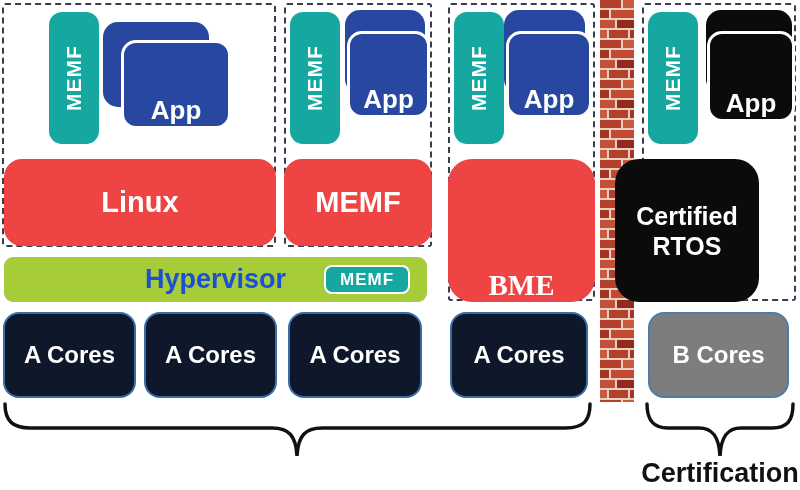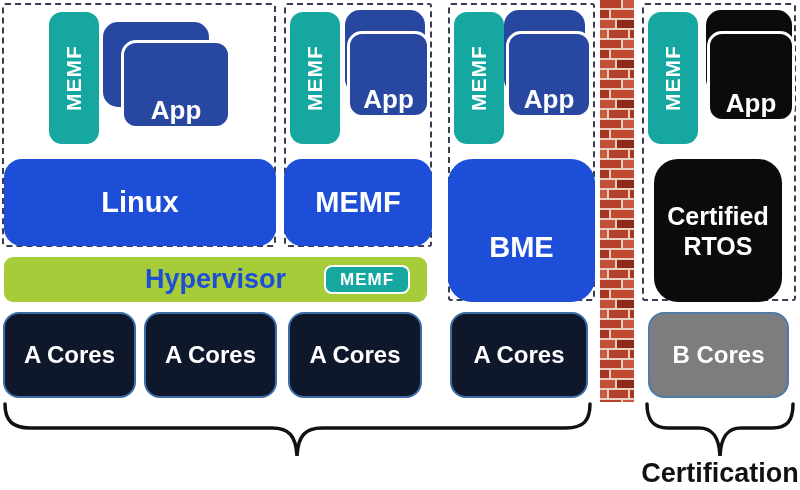--- a/index.html
+++ b/index.html
@@ -23,27 +23,27 @@
   .b2{left:345px;top:10px;width:80px;height:84px;}
   .b3{left:504px;top:10px;width:81px;height:84px;}
   .b4{left:706px;top:10px;width:86px;height:84px;background:#0b0b0b;}
   .appfront{position:absolute;background:#2847a0;border:3px solid #ffffff;border-radius:15px;box-sizing:border-box;
         display:flex;align-items:flex-end;justify-content:center;color:#fff;font-weight:bold;font-size:26px;}
   .f1{left:121px;top:40px;width:110px;height:89px;}
   .f2{left:347px;top:31px;width:83px;height:87px;}
   .f3{left:506px;top:31px;width:86px;height:87px;}
   .f4{left:707px;top:31px;width:88px;height:91px;background:#0b0b0b;}
 
-  .osbox{position:absolute;background:#1d4ed8;border-radius:18px;display:flex;align-items:center;justify-content:center;
+  .osbox{position:absolute;background:#ef4444;border-radius:18px;display:flex;align-items:center;justify-content:center;
         color:#fff;font-weight:bold;font-size:29px;}
   .linux{left:4px;top:159px;width:272px;height:87px;}
   .rtos{left:284px;top:159px;width:148px;height:87px;}
   .bme{left:448px;top:159px;width:147px;height:143px;border-radius:24px;align-items:flex-end;}
-  .bme span{margin-bottom:38px;}
-  .cert{left:654px;top:159px;width:128px;height:143px;background:#0b0b0b;border-radius:24px;font-size:25px;
+  .bme span{font-family:Liberation Serif, serif;}
+  .cert{left:615px;top:159px;width:144px;height:143px;background:#0b0b0b;border-radius:24px;font-size:25px;
         text-align:center;line-height:1.2;}
 
   .hyper{position:absolute;left:4px;top:257px;width:423px;height:45px;background:#a6cd39;border-radius:9px;
         display:flex;align-items:center;justify-content:center;}
   .hyper-label{color:#1d4ed8;font-weight:bold;font-size:27px;}
   .badge{position:absolute;right:17px;top:8px;width:86px;height:29px;background:#16a8a0;border:2px solid #fff;
         border-radius:8px;box-sizing:border-box;display:flex;align-items:center;justify-content:center;
         color:#fff;font-weight:bold;font-size:17px;letter-spacing:1px;}
 
   .core{position:absolute;top:312px;height:86px;background:#0f172a;border:2px solid #3a6da8;border-radius:16px;

